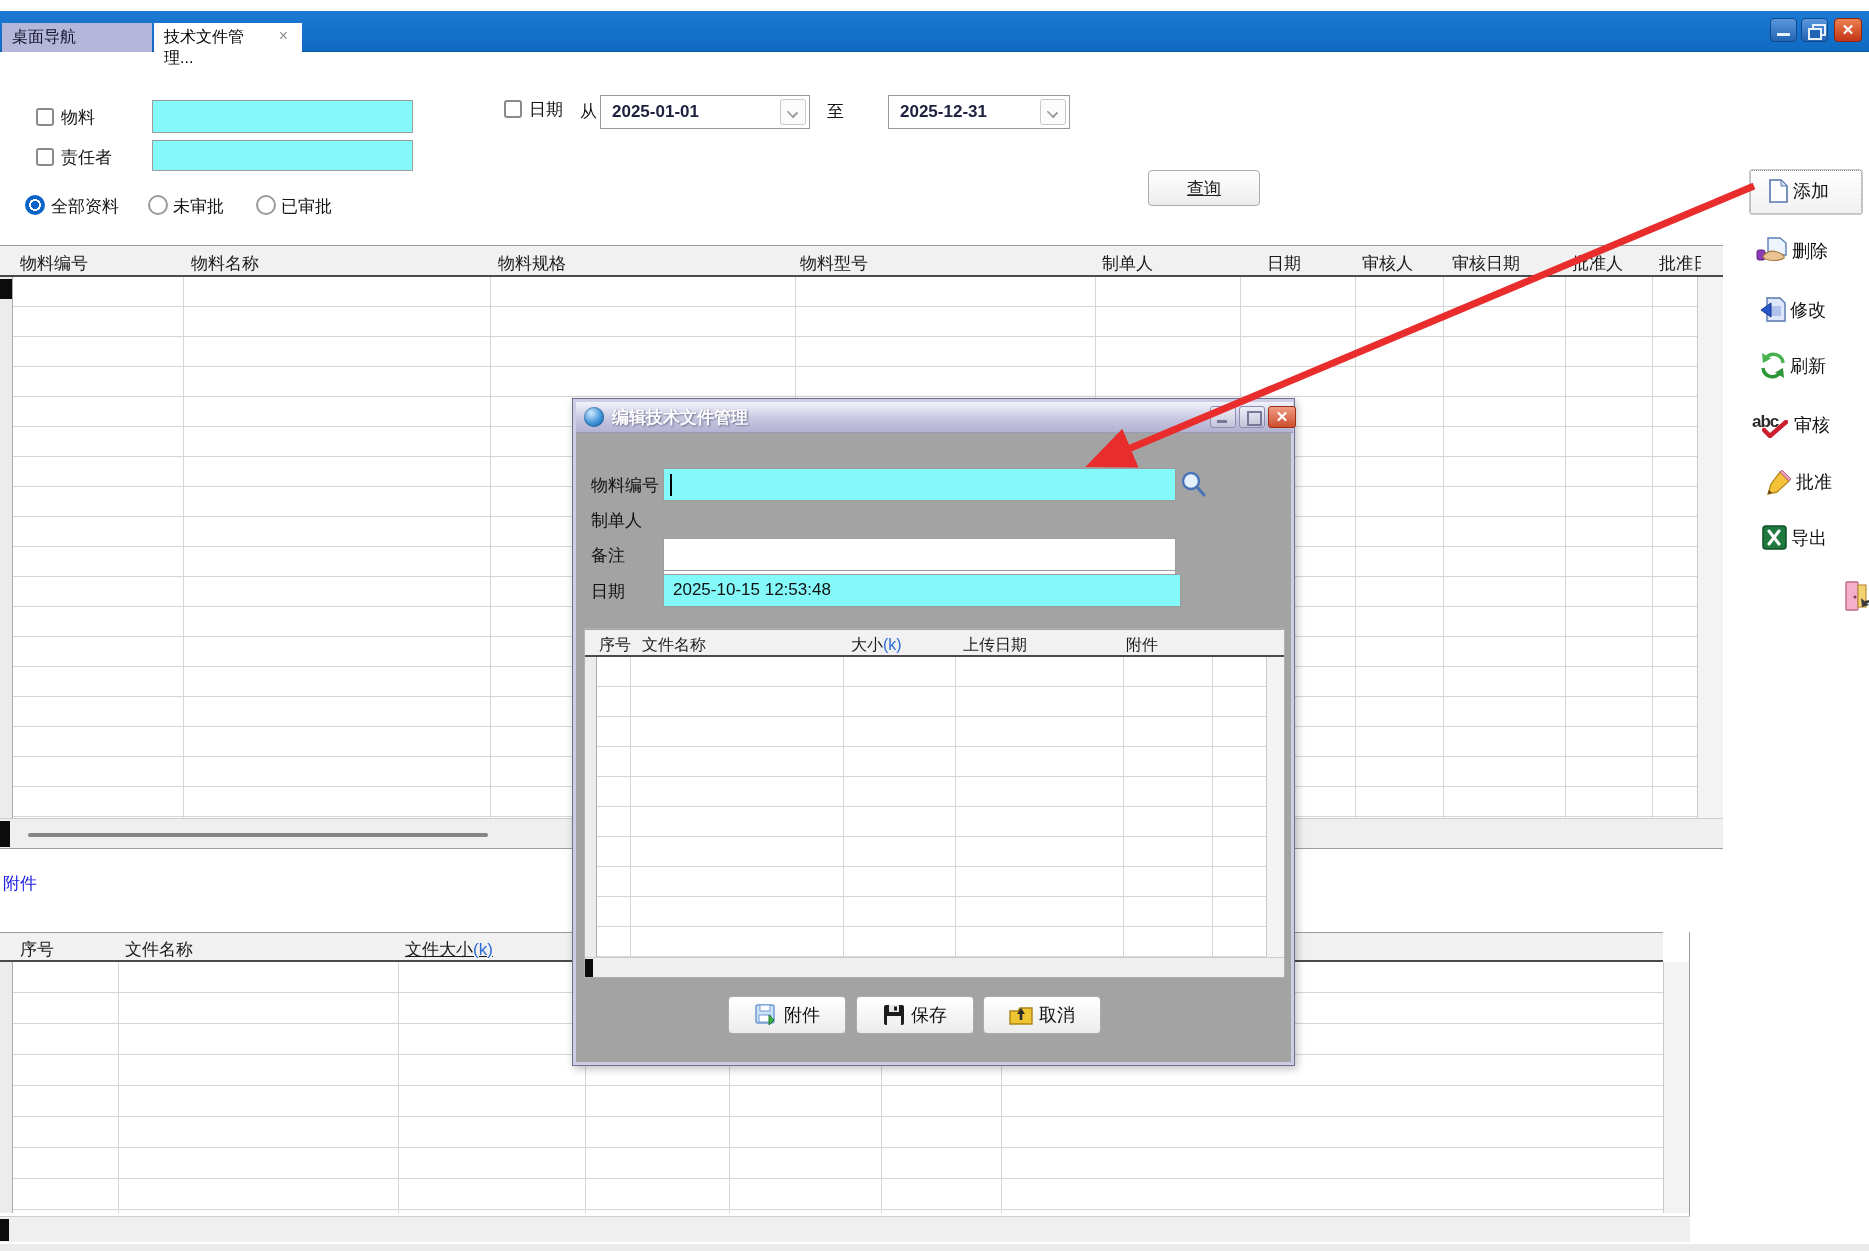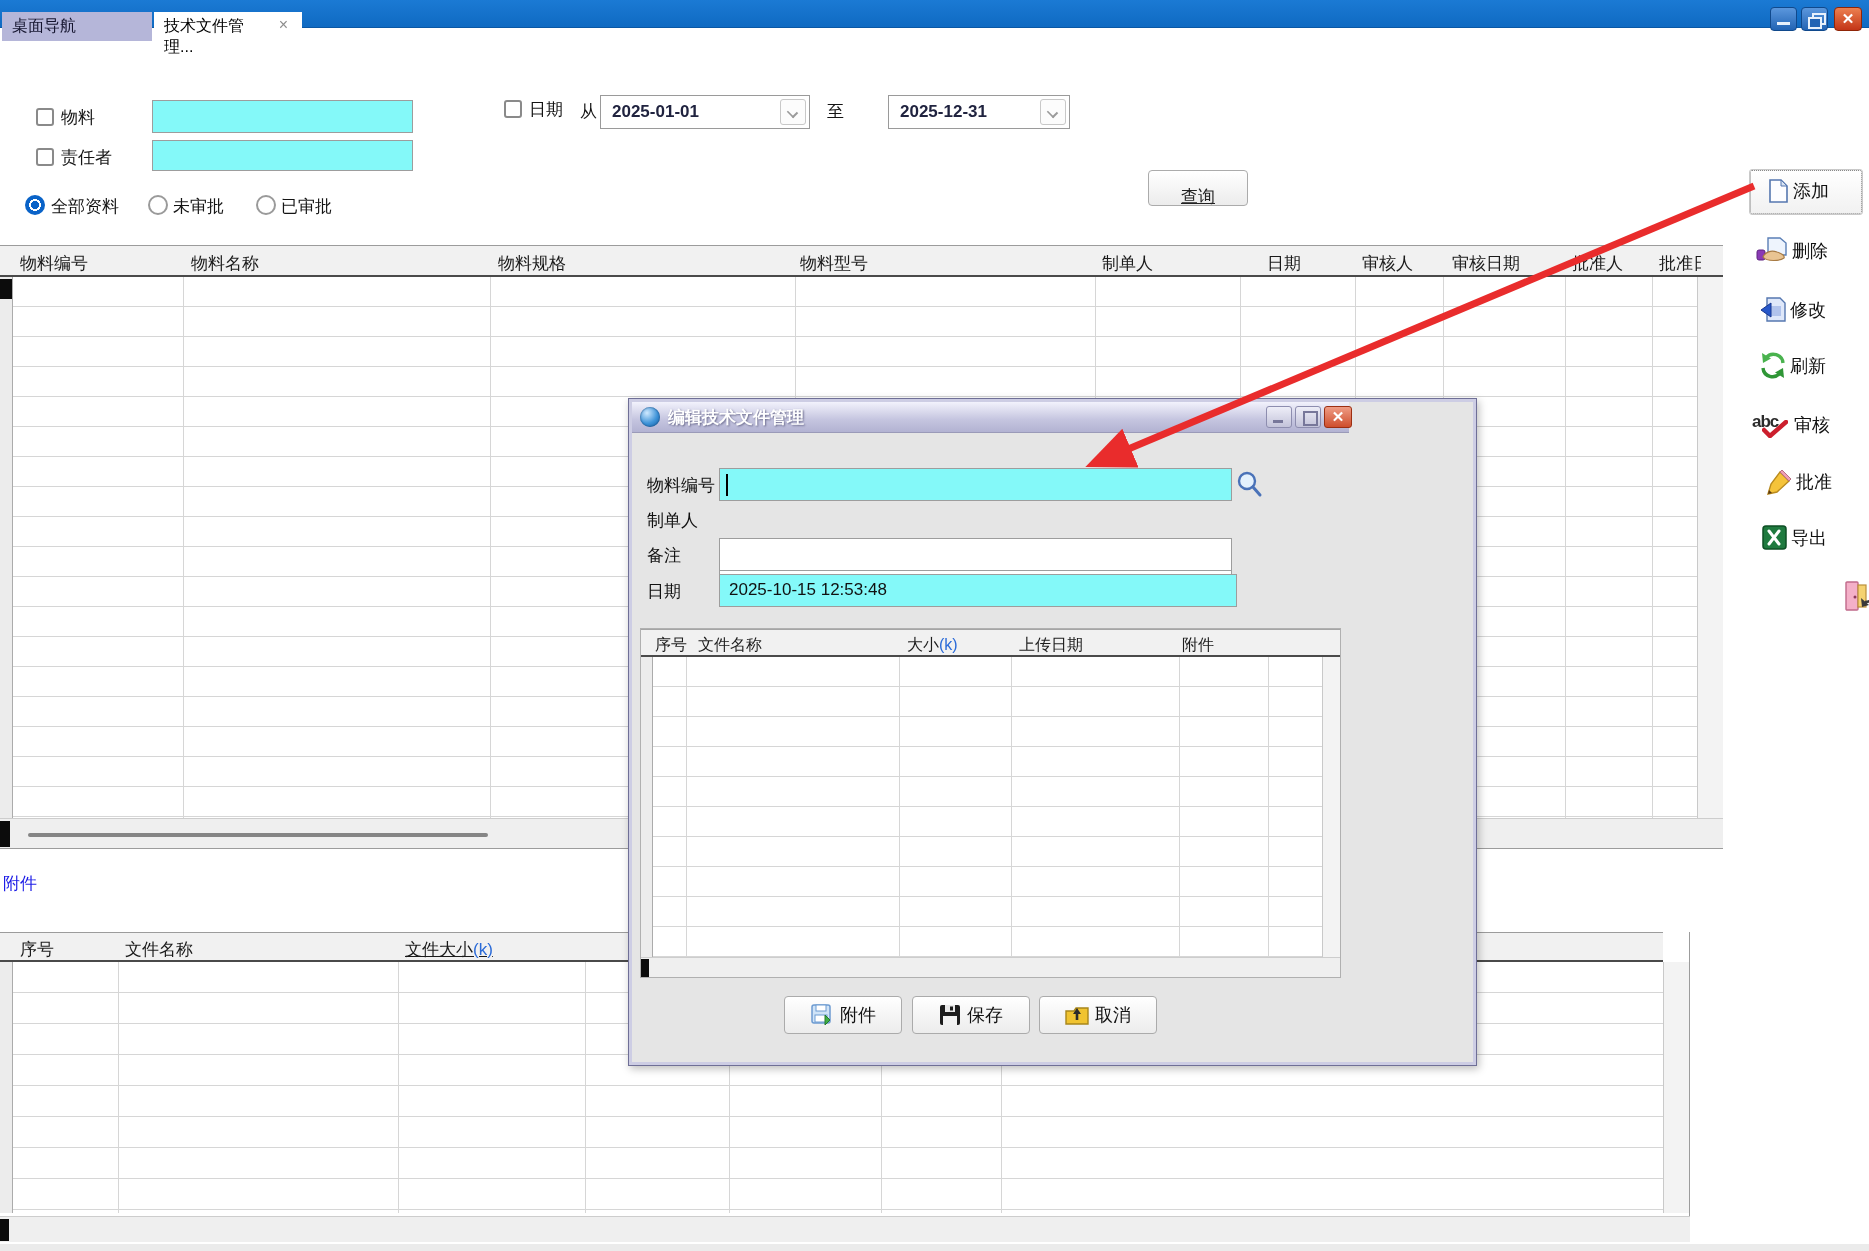--- a/index.html
+++ b/index.html
@@ -1,21 +1,21 @@
 <!DOCTYPE html>
 <html><head>
 <meta charset="utf-8">
 <style>
   * { margin:0; padding:0; box-sizing:border-box; }
   body { font-family:"Liberation Sans", sans-serif; background:#fff; }
   #screen { position:relative; width:1869px; height:1251px; background:#fff; overflow:hidden; }
   .abs { position:absolute; }
 
   
-  #tabbar { left:0; top:0; width:1869px; height:28px; background:linear-gradient(#1b7ad4,#0f6ac2); border-bottom:1px solid #0a57a4;text-decoration:underline; }
+  #tabbar { left:0; top:11px; width:1869px; height:41px; background:linear-gradient(#1b7ad4,#0f6ac2); border-bottom:1px solid #0a57a4;text-decoration:underline; }
   .tab { top:12px; height:29px; padding:4px 14px 0 10px; font-size:16px; color:#14142e; }
   .tab.inactive { left:2px; width:150px; background:#b5b6d9; }
   .tab.active { left:154px; width:148px; background:#fff; color:#000; display:flex; gap:8px; }
   .tab-close { color:#8d8d8d; font-size:16px; cursor:pointer; }
 
   .winbtn { top:7px; width:27px; height:24px; border-radius:4px; border:1px solid #10498c;
             background:linear-gradient(#5b97dd,#2264b4); }
   .winbtn .glyph { position:absolute; inset:0; }
   #btn-min .glyph::after { content:""; position:absolute; left:6px; right:6px; bottom:5px; height:3px; background:#e8f1fb; }
   #btn-restore .glyph::before { content:""; position:absolute; left:10px; top:5px; width:10px; height:8px; border:2px solid #e8f1fb; }
@@ -45,21 +45,21 @@
   .scrolltrack-h { background:#efefef; border-top:1px solid #cdcdcd; }
   .scrolltrack-v { background:#f3f3f3; border-left:1px solid #c9c9c9; }
   .black-thumb { background:#0c0c0c; }
   .suffix-k { color:#2b6bd8; }
 
   
   .side-item { display:flex; align-items:center; gap:4px; font-size:18px; color:#111; cursor:pointer; }
   #side-add-box { left:1750px; top:170px; width:112px; height:44px; border:1px dotted #8a8a8a; outline:1px solid #c9c9c9; background:linear-gradient(#ffffff,#f1f1f1); border-radius:2px; }
 
   
-  #dialog { left:628px; top:398px; width:849px; height:668px; background:#e5e5e5; border:1px solid #6f6f96;
+  #dialog { left:572px; top:398px; width:723px; height:668px; background:#a3a3a3; border:1px solid #6f6f96;
             box-shadow:inset 0 0 0 3px #cdcde4, 2px 3px 8px rgba(0,0,0,.25); }
   #dlg-titlebar { left:3px; top:3px; width:717px; height:31px; background:linear-gradient(#f2f2fc,#c4c4df 60%,#b2b2d2); border-bottom:1px solid #9a9ab8; display:flex; align-items:center; padding-left:8px; gap:8px; }
   #dlg-title { font-size:17px; font-weight:bold; color:#ffffff; text-shadow:1px 1px 2px #6a6a8c; }
   .globe { width:20px; height:20px; border-radius:50%; background:radial-gradient(circle at 35% 30%, #cfe9ff, #3e93d8 55%, #155a9d); box-shadow:inset 0 0 2px #0c3f73; }
   .dlgbtn { top:7px; width:26px; height:22px; border:1px solid #8d8daf; border-radius:3px; background:linear-gradient(#eeeef8,#c3c3da); }
   .dlgbtn .g { position:absolute; inset:0; }
   #dlg-min .g::after { content:""; position:absolute; left:6px; right:8px; bottom:4px; height:3px; background:#77779a; }
   #dlg-max .g::after { content:""; position:absolute; left:7px; top:4px; width:11px; height:11px; border:2px solid #77779a; }
   #dlg-close { width:28px; background:linear-gradient(#ef9c85,#ce4e2d); border-color:#9c2f12; }
   #dlg-close .g::after { content:"✕"; position:absolute; left:0; right:0; top:1px; text-align:center; color:#fff; font-weight:bold; font-size:15px; }
@@ -121,21 +121,21 @@
       </span>
   </div>
 
   <div class="abs radio sel" style="left:25px;top:195px;"></div>
   <span class="abs lbl" style="left:51px;top:195px;">全部资料</span>
   <div class="abs radio" style="left:148px;top:195px;"></div>
   <span class="abs lbl" style="left:173px;top:195px;">未审批</span>
   <div class="abs radio" style="left:256px;top:195px;"></div>
   <span class="abs lbl" style="left:281px;top:195px;">已审批</span>
 
-  <div class="abs push-btn" style="left:1148px;top:170px;width:100px;height:36px;padding-top:14px;text-decoration:underline;">查询</div>
+  <div class="abs push-btn" style="left:1148px;top:170px;width:112px;height:36px;padding-top:6px;text-decoration:underline;">查询</div>
 
   <div class="abs" style="left:0;top:245px;width:1723px;height:604px;border-right:1px solid #9c9c9c;border-bottom:1px solid #9c9c9c;">
     <div class="abs grid-header" style="left:0;top:0;width:1723px;height:32px;">
       <span class="hcell" style="left:20px;">物料编号</span>
       <span class="hcell" style="left:191px;">物料名称</span>
       <span class="hcell" style="left:498px;">物料规格</span>
       <span class="hcell" style="left:800px;">物料型号</span>
       <span class="hcell" style="left:1102px;">制单人</span>
       <span class="hcell" style="left:1267px;">日期</span>
       <span class="hcell" style="left:1362px;">审核人</span>

